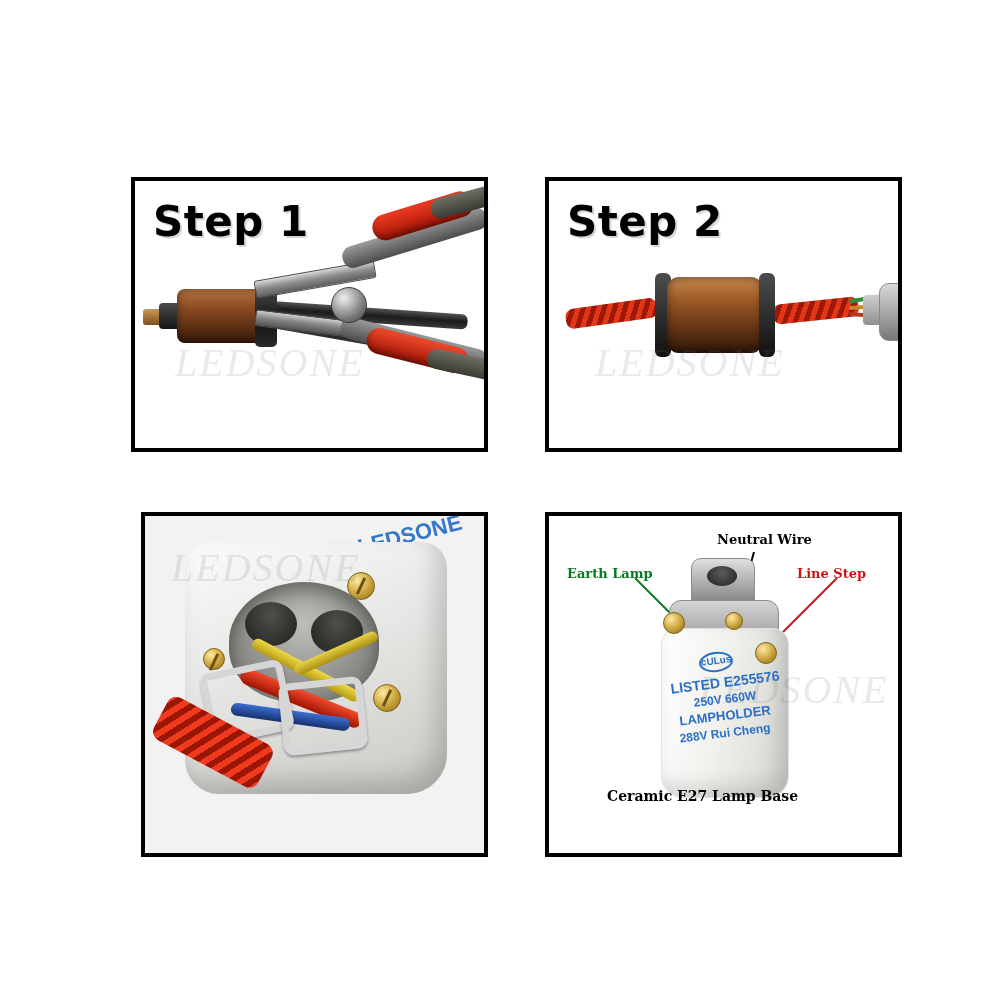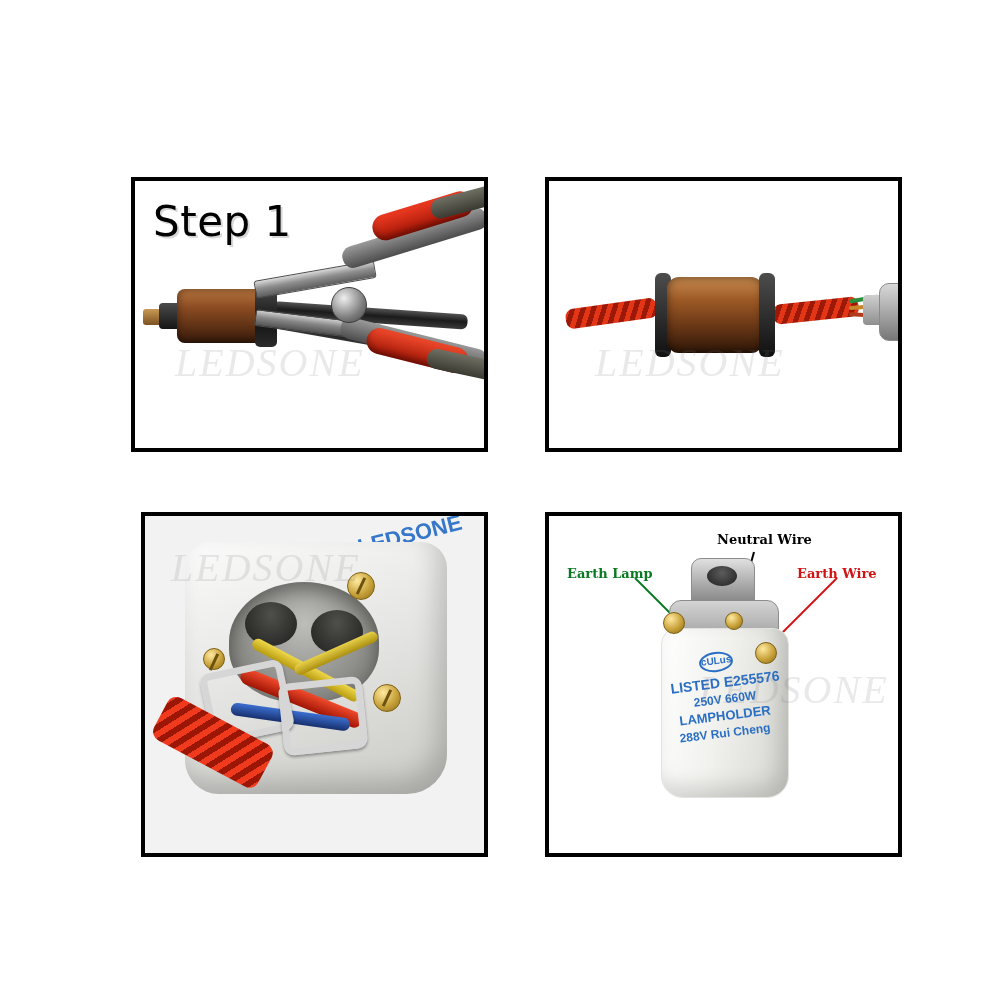--- a/index.html
+++ b/index.html
@@ -40,21 +40,21 @@
     overflow: hidden;
   }
   #panel-step1 { left: 131px; top: 177px; width: 357px; height: 275px; }
   #panel-step2 { left: 545px; top: 177px; width: 357px; height: 275px; }
   #panel-step3 { left: 141px; top: 512px; width: 347px; height: 345px; }
   #panel-labeled { left: 545px; top: 512px; width: 357px; height: 345px; }
 
   .step-label {
     position: absolute;
     font-family: "DejaVu Sans", sans-serif;
-    font-weight: normal;
+    font-weight: bold;
     font-size: 42px;
     color: #000000;
     letter-spacing: 0.5px;
     text-shadow: 2px 2px 0 #d8d8d8;
     white-space: nowrap;
   }
   #label-step1 { left: 18px; top: 16px; }
   #label-step2 { left: 18px; top: 16px; }
   #label-step3 { left: 128px; top: 262px; }
 
@@ -425,20 +425,21 @@
       <div class="s2-wire s2-w2"></div>
       <div class="s2-wire s2-w3"></div>
       <div class="s2-connector-nose"></div>
       <div class="s2-connector">
         <div class="s2-connector-screw" style="left:18px; top:10px;"></div>
         <div class="s2-connector-screw" style="left:18px; top:32px;"></div>
 
       </div>
     </div>
     <div class="watermark" style="left:46px; top:158px;">LEDSONE</div>
+    <div class="step-label" id="label-step2">Step 2</div>
   </div>
 
   <div class="panel" id="panel-step3">
     <div class="scene">
       <div class="s3-bg"></div>
       <div class="s3-blue-label">LEDSONE</div>
       <div class="s3-body"></div>
       <div class="s3-cavity"></div>
       <div class="s3-hole s3-hole-a"></div>
       <div class="s3-hole s3-hole-b"></div>
@@ -475,19 +476,20 @@
       <div class="p4-term p4-term-right"></div>
 
       <div class="p4-ul">cULus</div>
       <div class="p4-print p4-line1">LISTED    E255576</div>
       <div class="p4-print p4-line2">250V 660W</div>
       <div class="p4-print p4-line3">LAMPHOLDER</div>
       <div class="p4-print p4-line4">288V Rui Cheng</div>
 
       <div class="anno" id="anno-earth">Earth Lamp</div>
       <div class="anno" id="anno-neutral">Neutral Wire</div>
-      <div class="anno" id="anno-line">Earth Wire</div>
-
+      <div class="anno" id="anno-line">Line Step</div>
+
+      <div class="p4-caption">Ceramic E27 Lamp Base</div>
     </div>
     <div class="watermark" style="left:150px; top:150px;">LEDSONE</div>
   </div>
 
 </div>
 
 </body></html>

